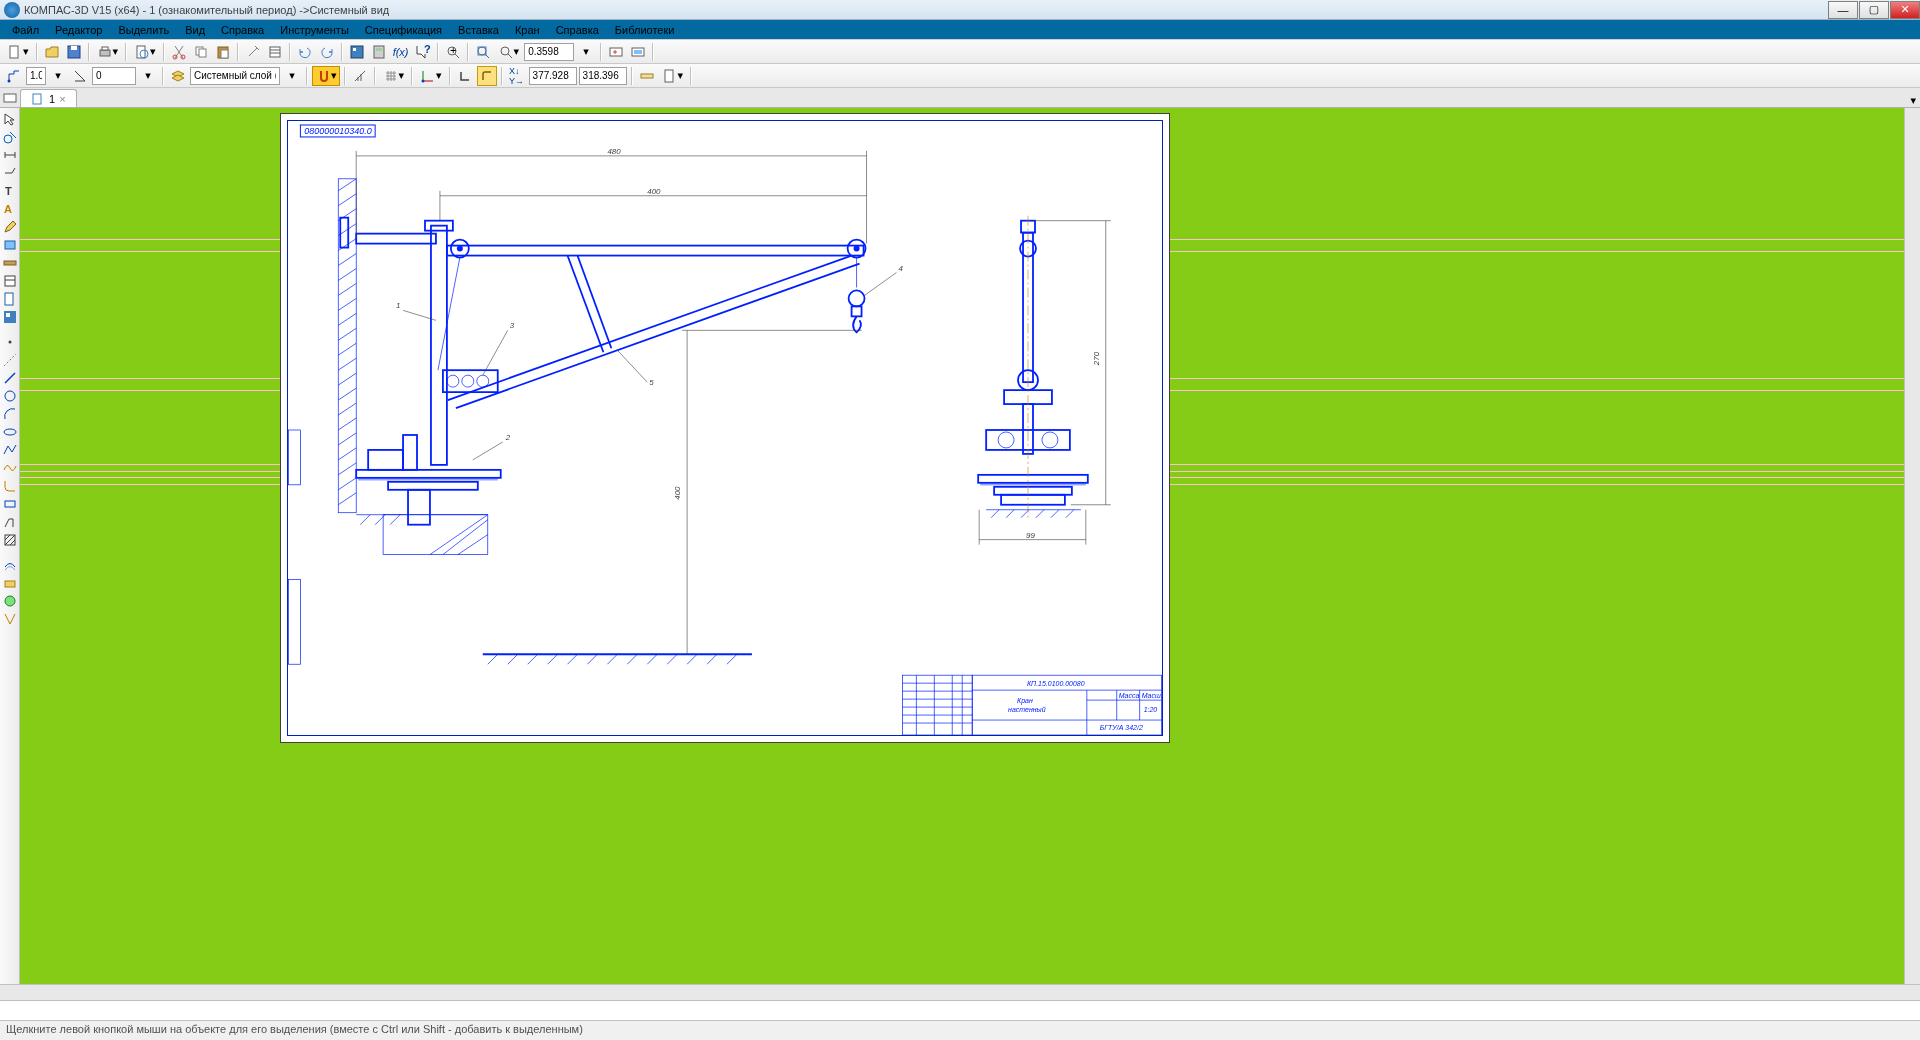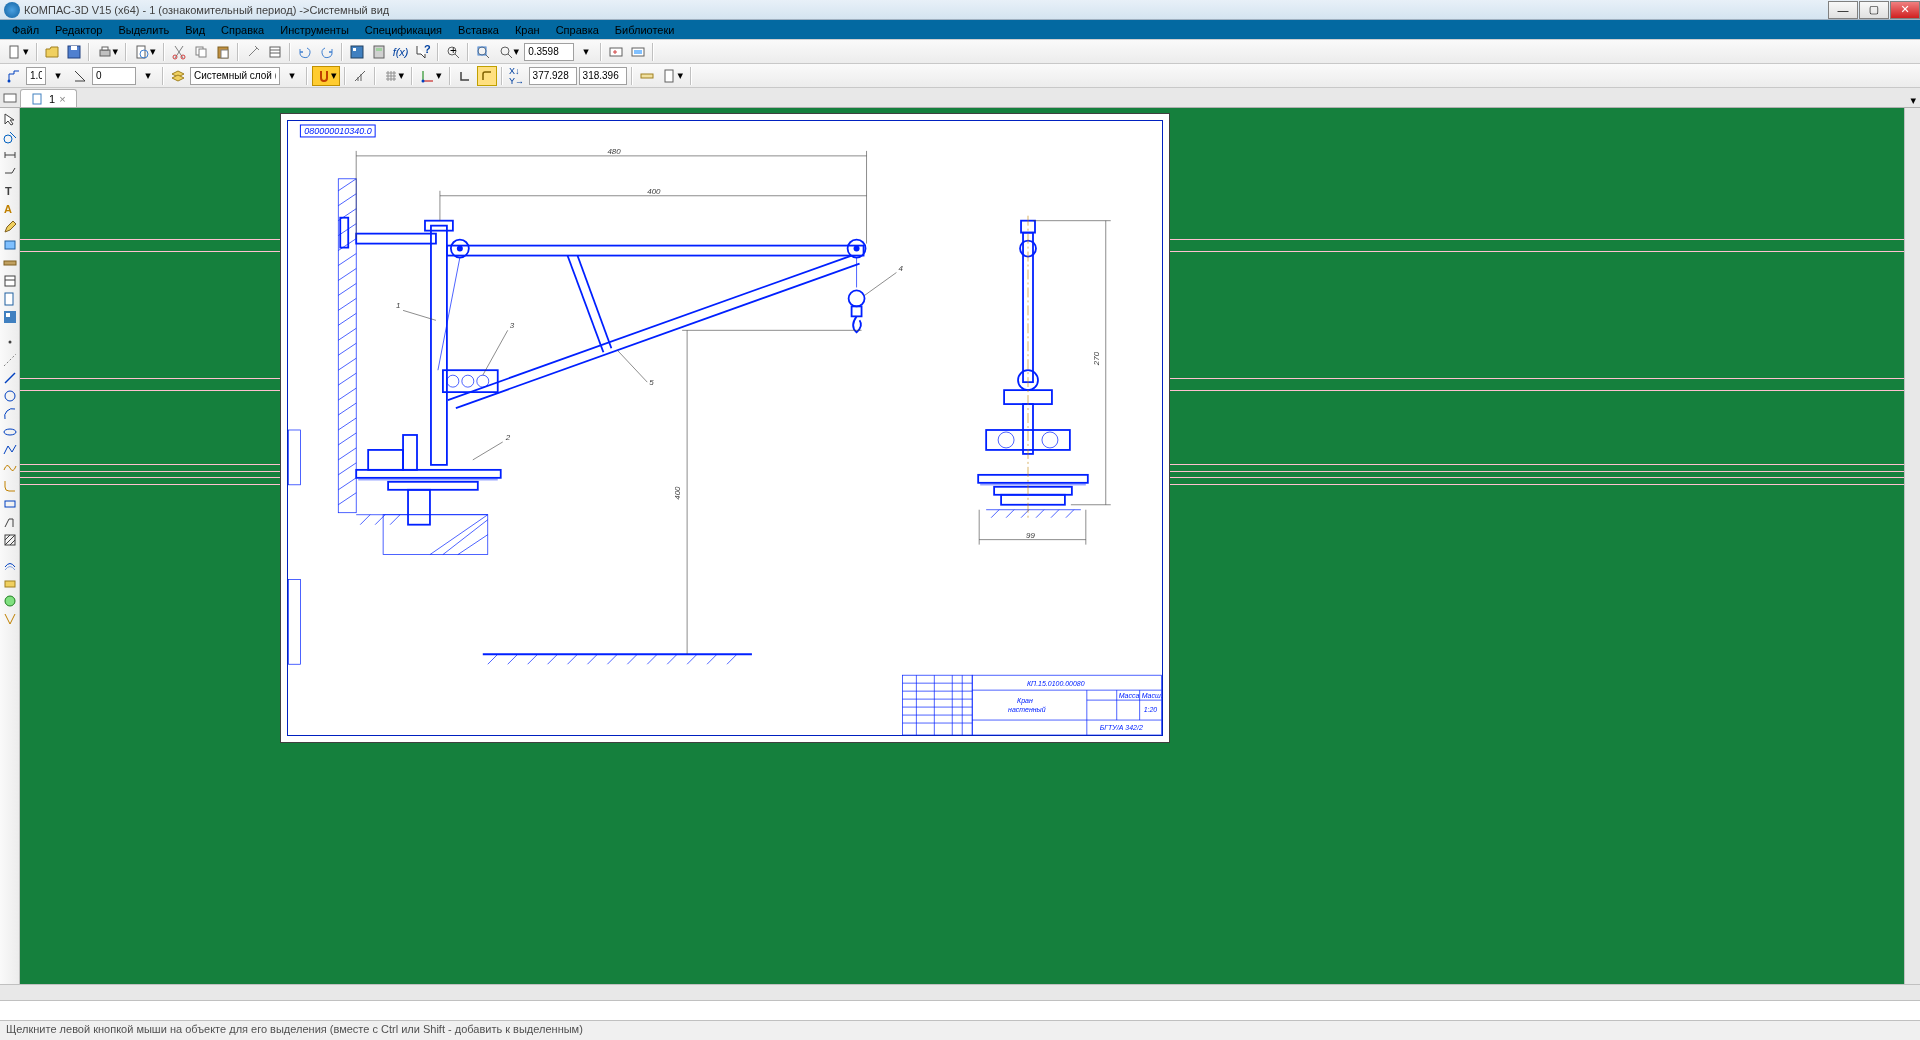--- a/index.html
+++ b/index.html
@@ -35,21 +35,21 @@
 .tabbar .ticon { position: absolute; left: 2px; top: 2px; width: 16px; height: 16px; }
 .tab { height: 18px; padding: 2px 10px; background: #fff; border: 1px solid #b0b0b0; border-bottom: none; border-radius: 3px 3px 0 0; display: flex; align-items: center; gap: 4px; cursor: pointer; }
 .tab .closex { color: #888; cursor: pointer; }
 .tabbar .expand { margin-left: auto; margin-right: 4px; cursor: pointer; }
 
 
 .mainrow { flex: 1; display: flex; overflow: hidden; background: #f0f0f0; }
 .lefttools { width: 20px; background: linear-gradient(90deg,#fafafa,#ececec); border-right: 1px solid #c0c0c0; display: flex; flex-direction: column; padding-top: 2px; gap: 1px; }
 .lefttools .ltbtn { width: 18px; height: 17px; margin: 0 auto; border: 1px solid transparent; cursor: pointer; display:flex; align-items:center; justify-content:center; }
 .lefttools .lsep { height: 6px; }
-.canvaswrap { flex: 1; background: #15803d; position: relative; overflow: hidden; }
+.canvaswrap { flex: 1; background: #84cc16; position: relative; overflow: hidden; }
 .rightscroll { width: 16px; background: #e8e8e8; border-left: 1px solid #c0c0c0; }
 
 .scrollh { height: 16px; background: #e8e8e8; border-top: 1px solid #c0c0c0; }
 .cmdline { height: 20px; background: #fff; border-top: 1px solid #c0c0c0; padding: 2px 6px; }
 .statusbar { height: 20px; background: #f0f0f0; border-top: 1px solid #c0c0c0; padding: 2px 6px; color: #505050; }
 
 
 .sheet { position: absolute; left: 260px; top: 5px; width: 890px; height: 630px; border: 1px solid #404040; background: #fff; }
 .sheet-inner { position: absolute; left: 6px; top: 6px; right: 6px; bottom: 6px; border: 1px solid #0020c0; }
 .pinkline { position: absolute; left: 0; right: 0; height: 1px; background: #ffc0d0; }

